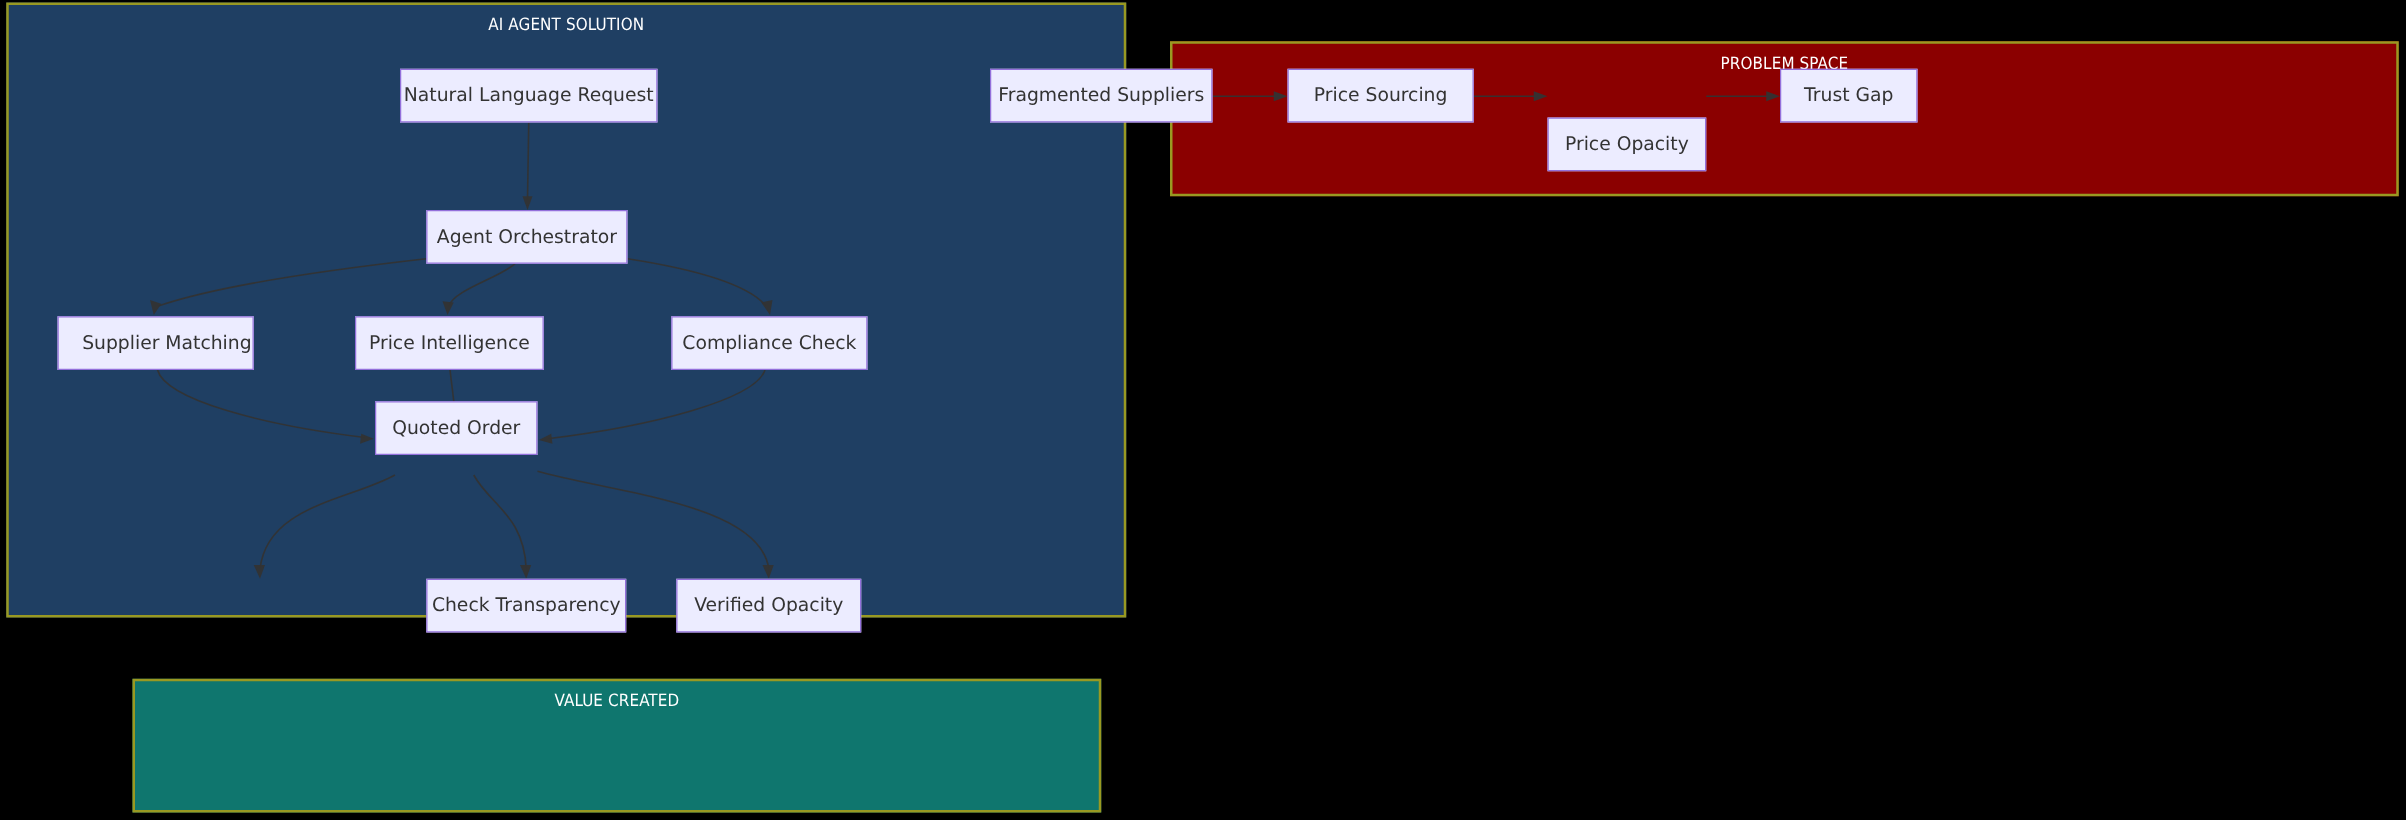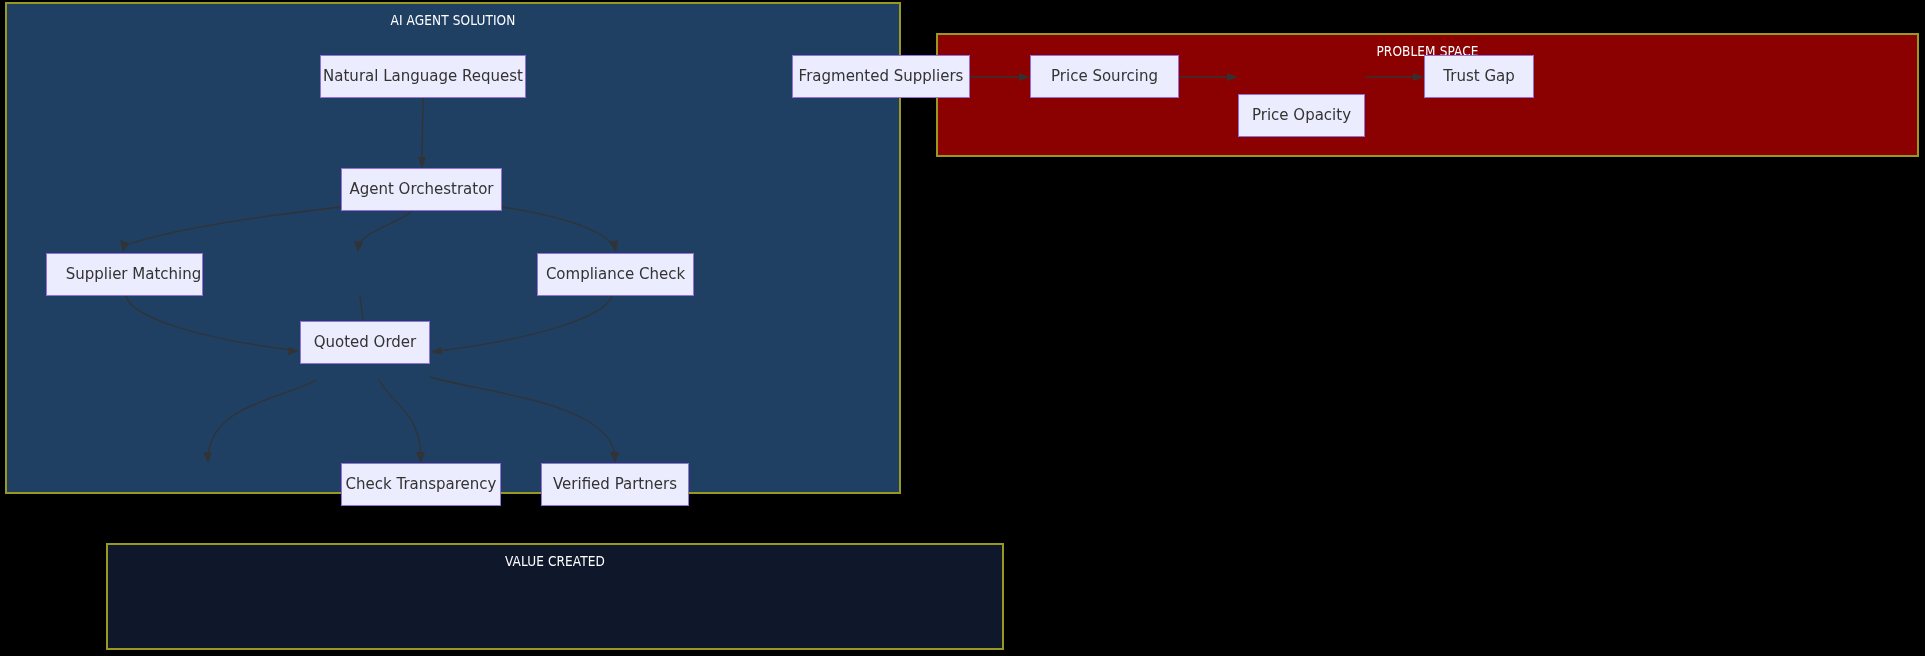--- a/index.html
+++ b/index.html
@@ -33,22 +33,22 @@
   }
   #sg-solution .subgraph-title{top:8px;color:#ffffff;}
 
   #sg-problem{
     left:936px;top:33px;width:983px;height:124px;
     background:#8b0000;
   }
   #sg-problem .subgraph-title{top:8px;color:#ffffff;}
 
   #sg-value{
-    left:106px;top:543px;width:898px;height:107px;
-    background:#0f172a;
+    left:106px;top:543px;width:775px;height:107px;
+    background:#0f766e;
   }
   #sg-value .subgraph-title{top:8px;color:#ffffff;}
 
   
   .node{
     position:absolute;
     box-sizing:border-box;
     background:#ececff;
     border:1.4px solid #9370db;
     color:#333333;
@@ -139,24 +139,25 @@
     <path class="edge" d="M1179,77 L1230,77"></path>
     <polygon class="edge-head" points="1238,77 1227,73 1227,81"></polygon>
 
     <path class="edge" d="M1365,77 L1416,77"></path>
     <polygon class="edge-head" points="1424,77 1413,73 1413,81"></polygon>
   </svg>
 
   <div class="node" id="n-nlr">Natural Language Request</div>
   <div class="node" id="n-orch">Agent Orchestrator</div>
   <div class="node" id="n-supp">Supplier Matching</div>
+  <div class="node" id="n-price">Price Intelligence</div>
   <div class="node" id="n-comp">Compliance Check</div>
   <div class="node" id="n-quote">Quoted Order</div>
 
   <div class="node" id="p-frag">Fragmented Suppliers</div>
   <div class="node" id="p-man">Price Sourcing</div>
   <div class="node" id="p-opac">Price Opacity</div>
   <div class="node" id="p-trust">Trust Gap</div>
 
   <div class="node" id="v-trans">Check Transparency</div>
-  <div class="node" id="v-part">Verified Partners</div>
+  <div class="node" id="v-part">Verified Opacity</div>
 
 </div>
 
 </body></html>

